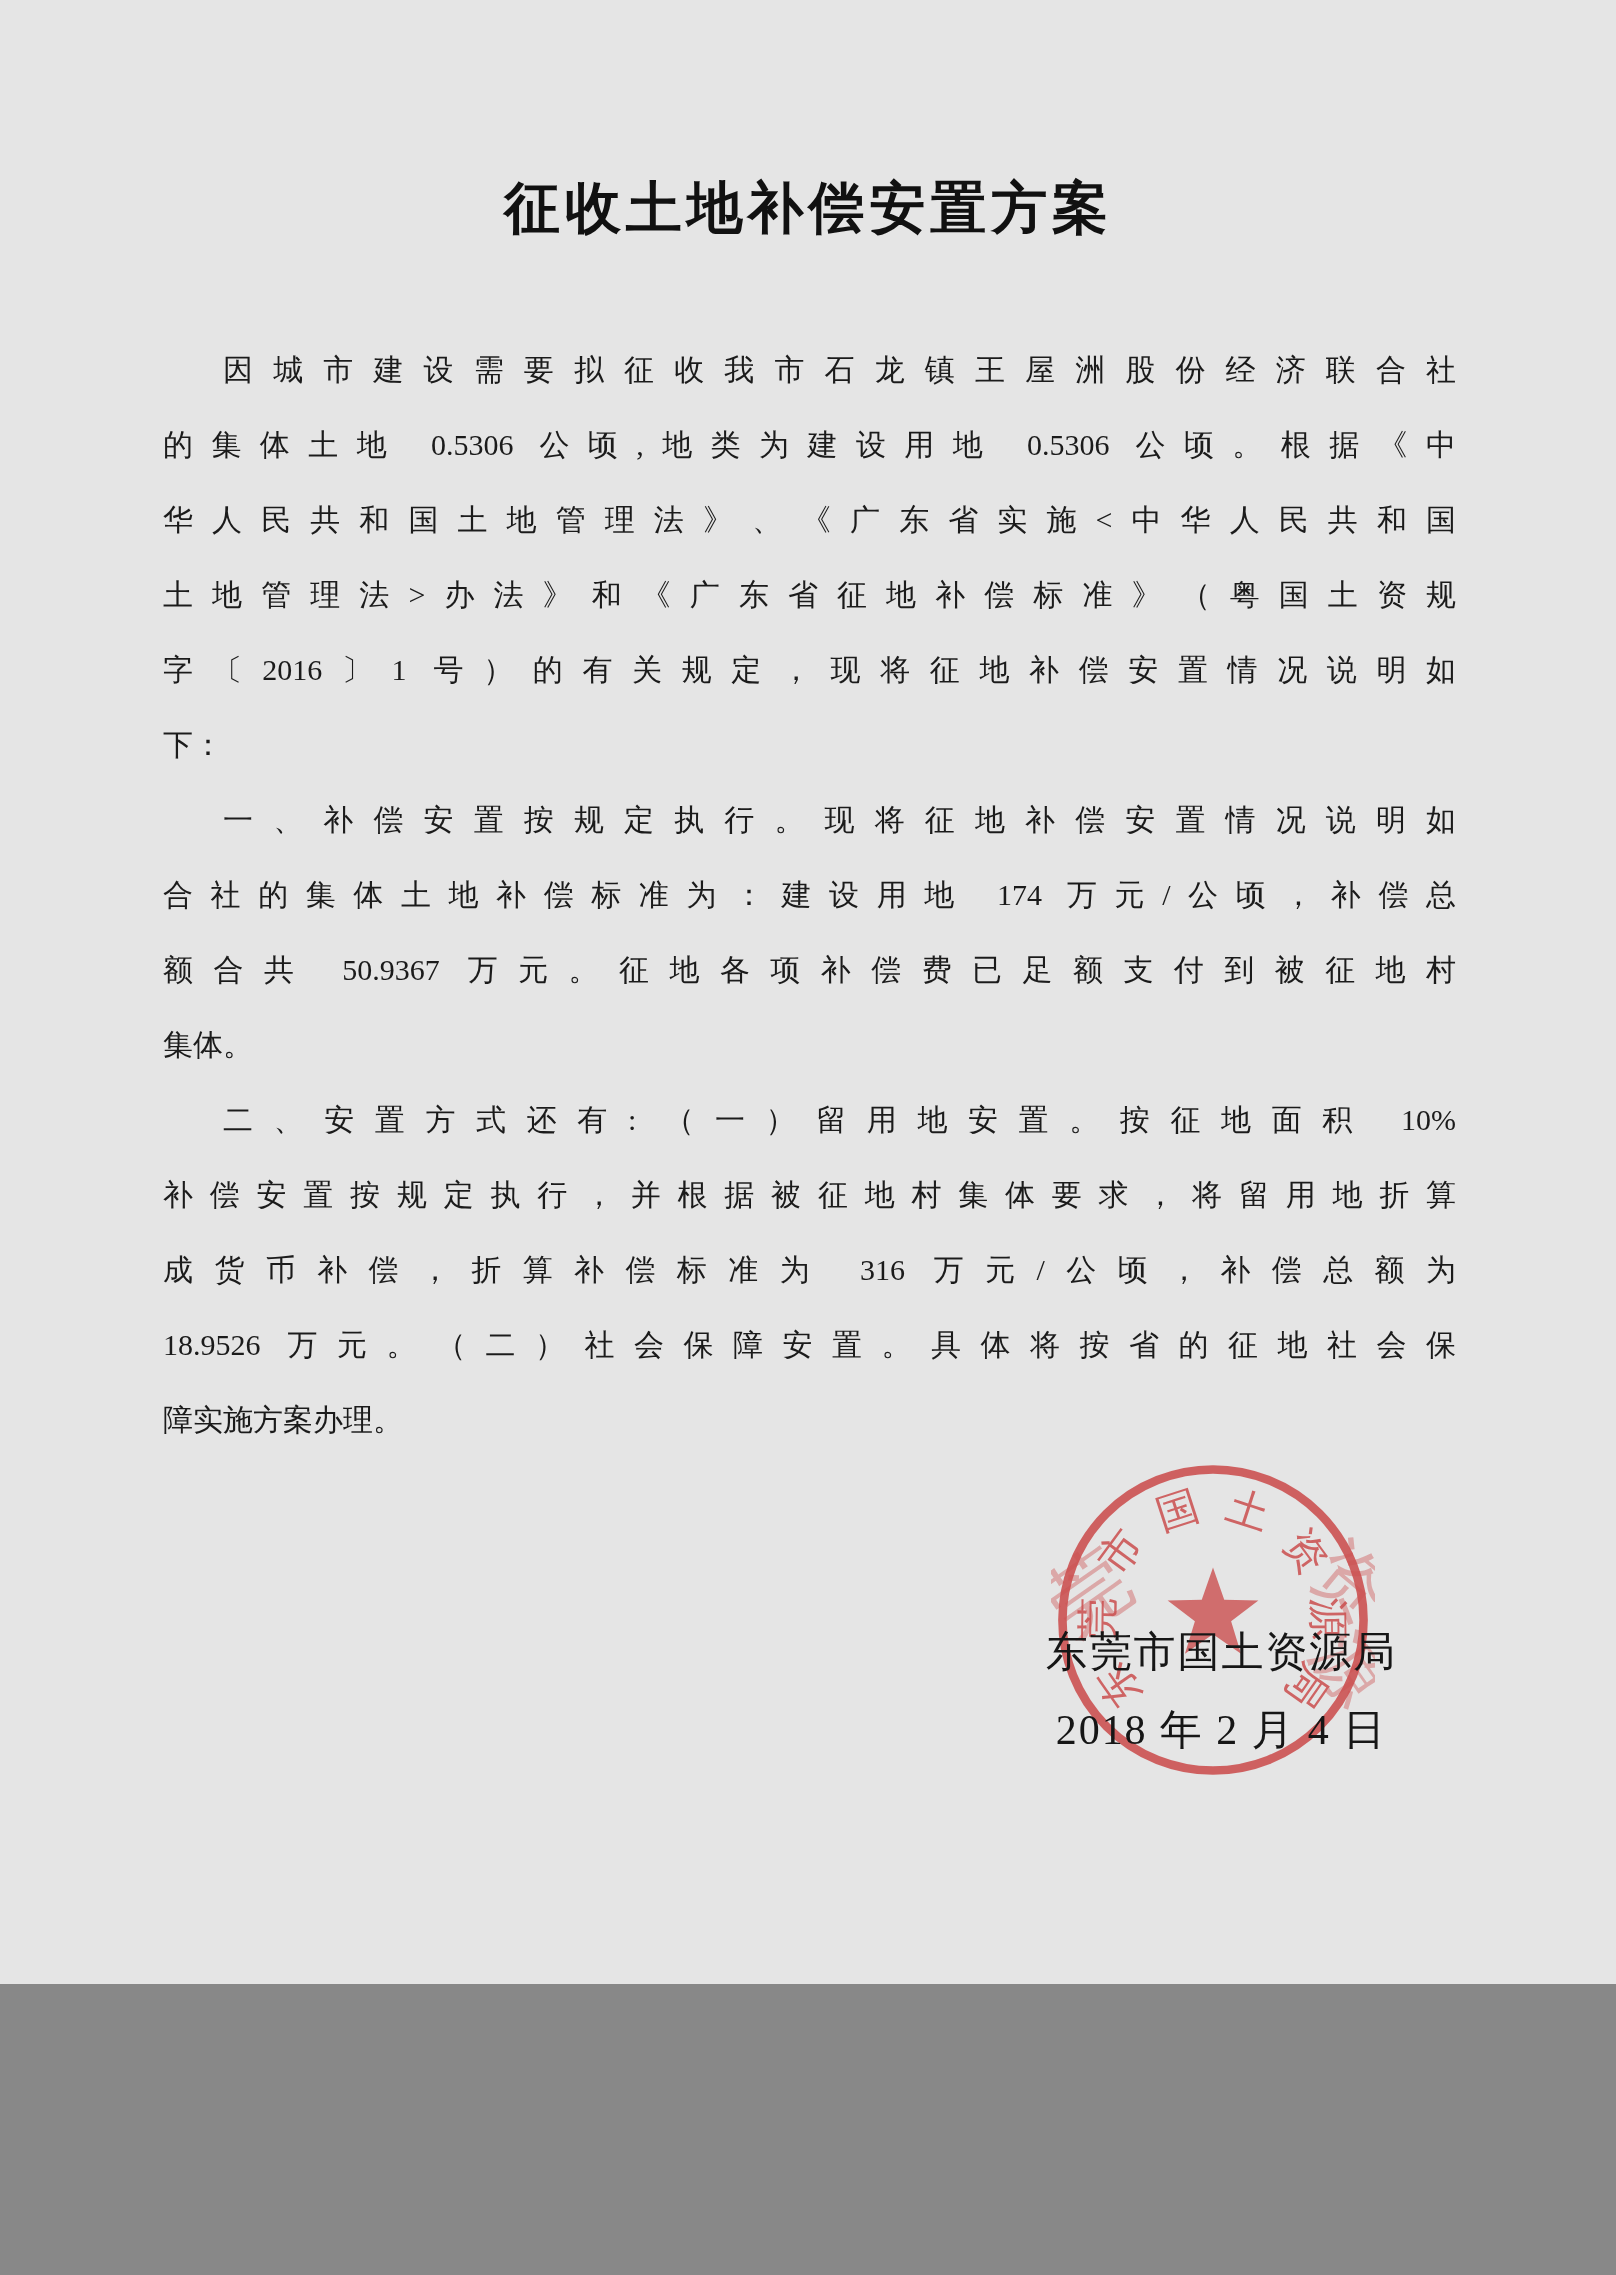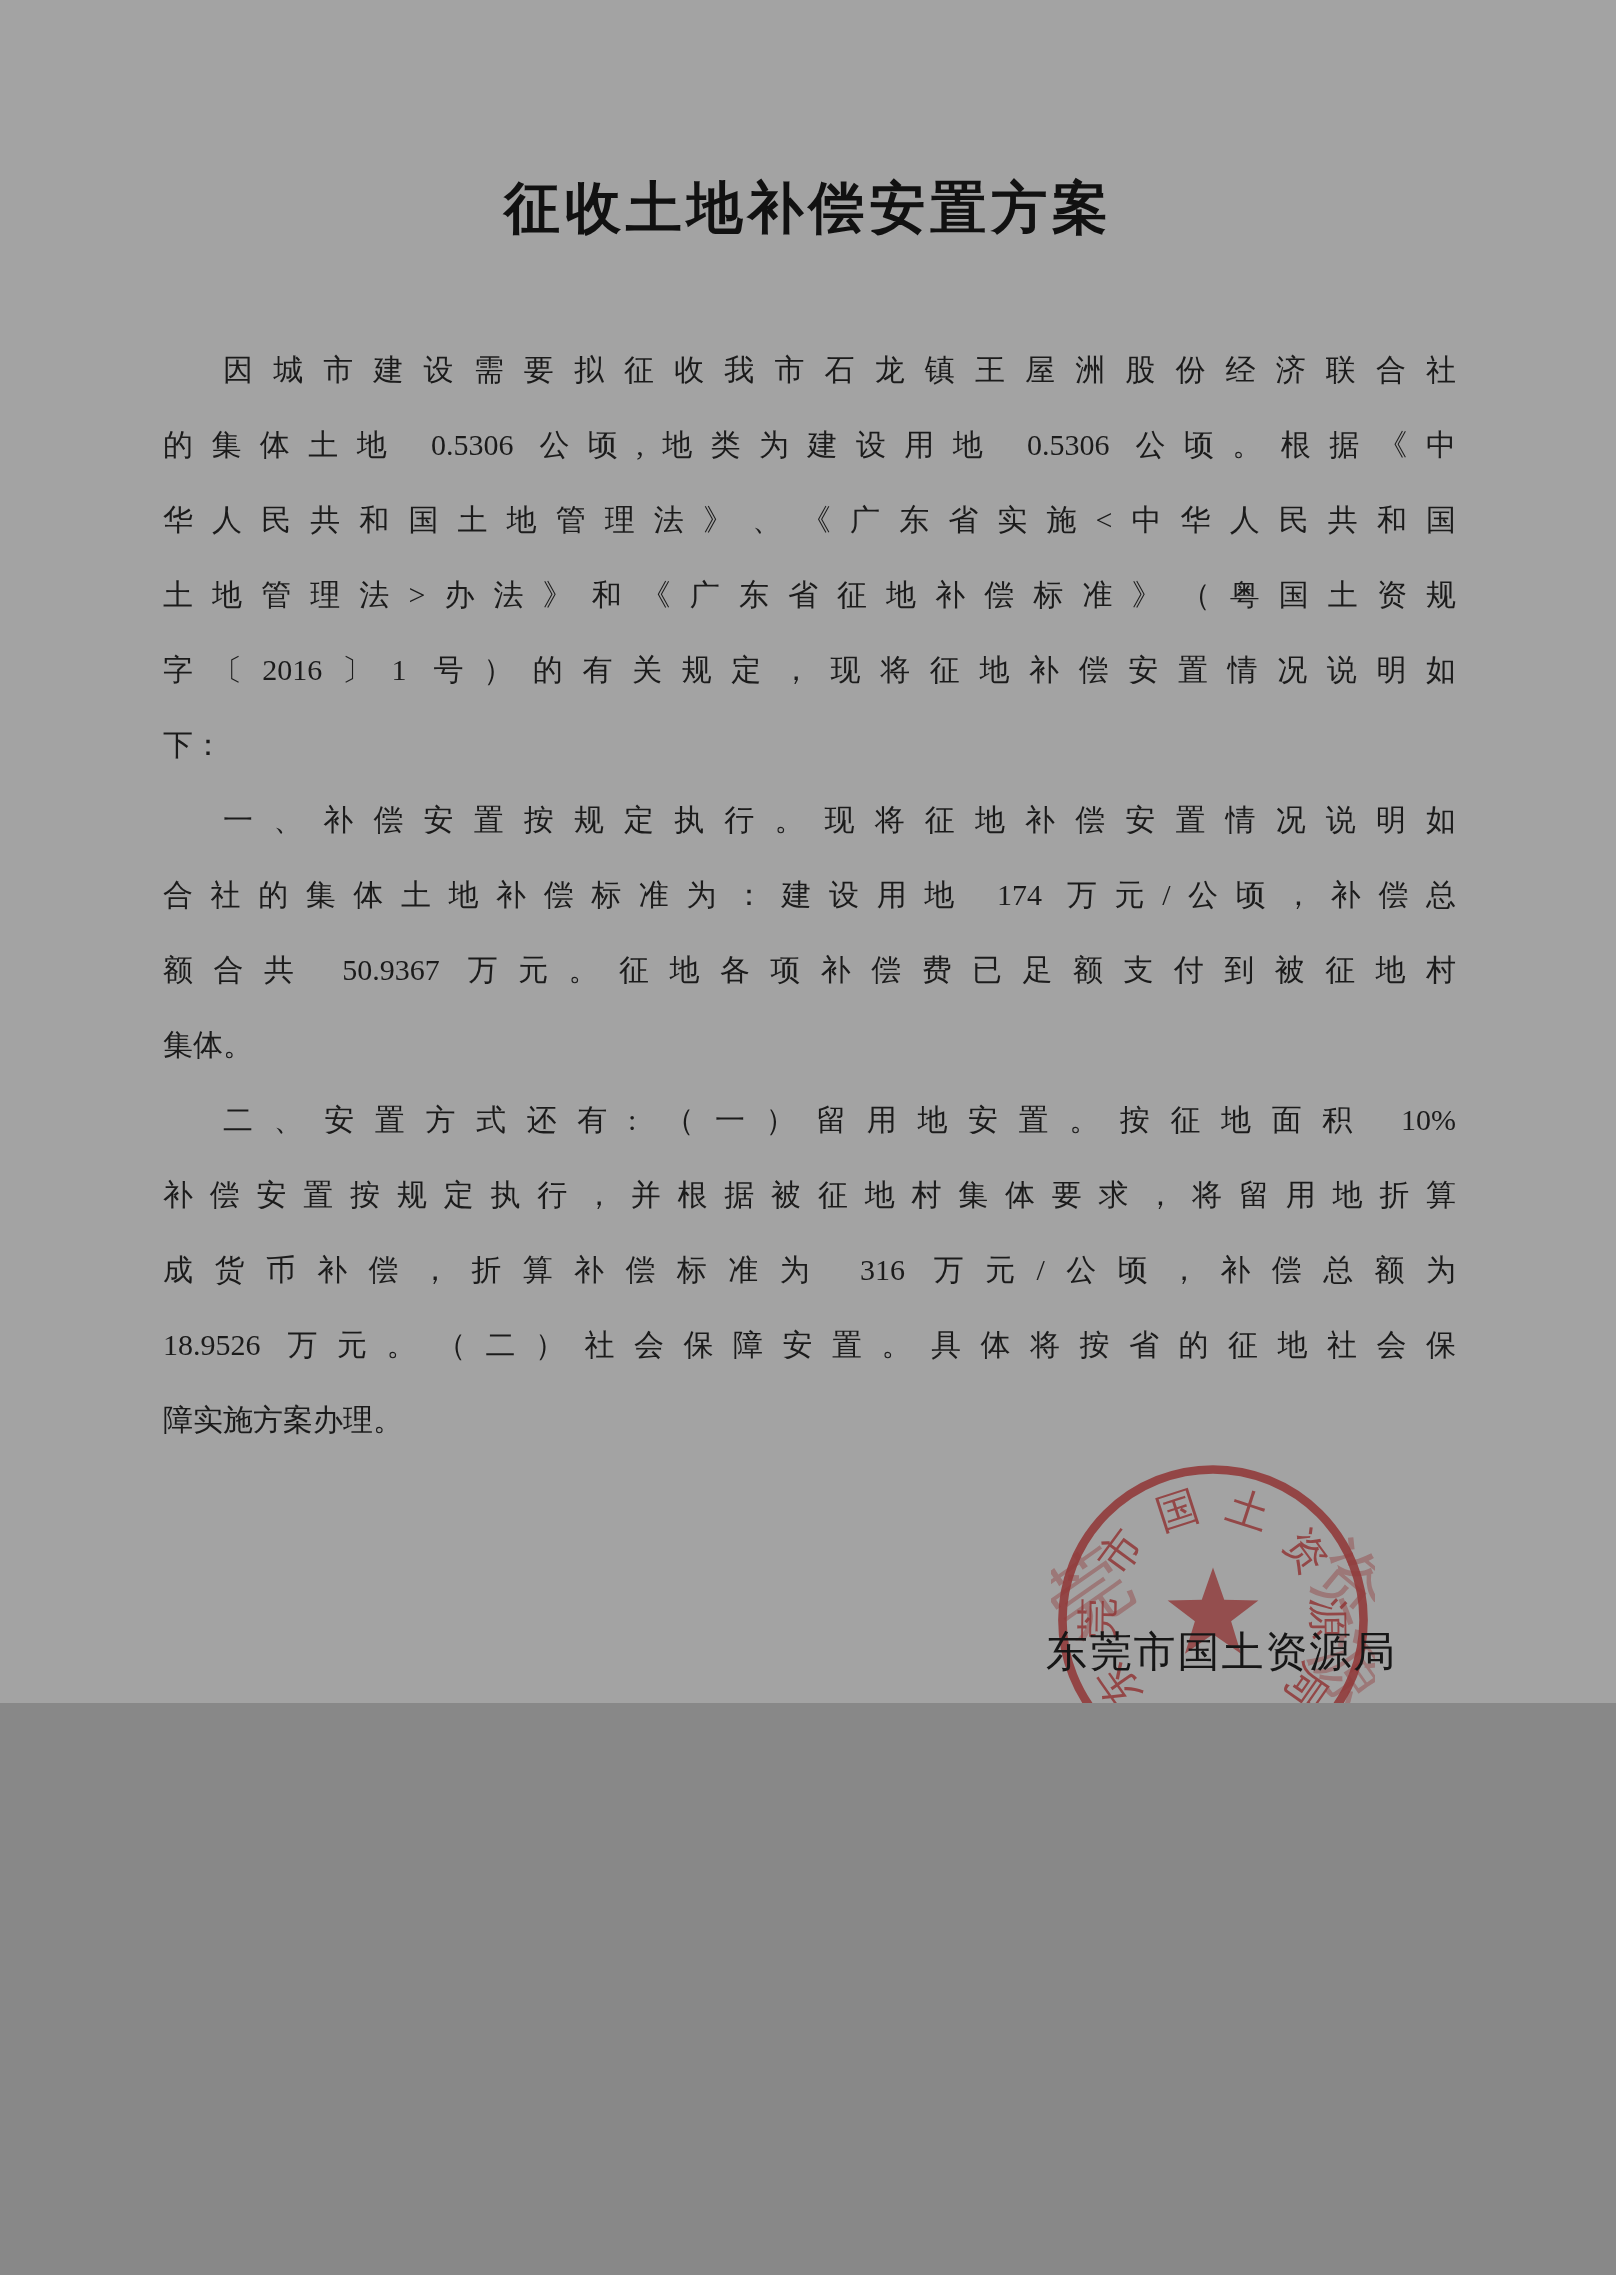--- a/index.html
+++ b/index.html
@@ -1,19 +1,19 @@
 <!DOCTYPE html>
 <html><head>
 <meta charset="utf-8">
 <style>
   html,body{margin:0;padding:0;background:#888;}
   .page{
     position:relative;
-    width:1617px;height:1703px;
-    background:#a3a3a3;
+    width:1617px;height:1984px;
+    background:#e5e5e5;
     font-family:"Liberation Serif","DejaVu Serif",serif;
     color:#1b1b1b;
     overflow:hidden;
   }
   .title{
     position:absolute;
     left:0;top:171px;width:1617px;
     margin:0;
     text-align:center;
     font-size:56px;

